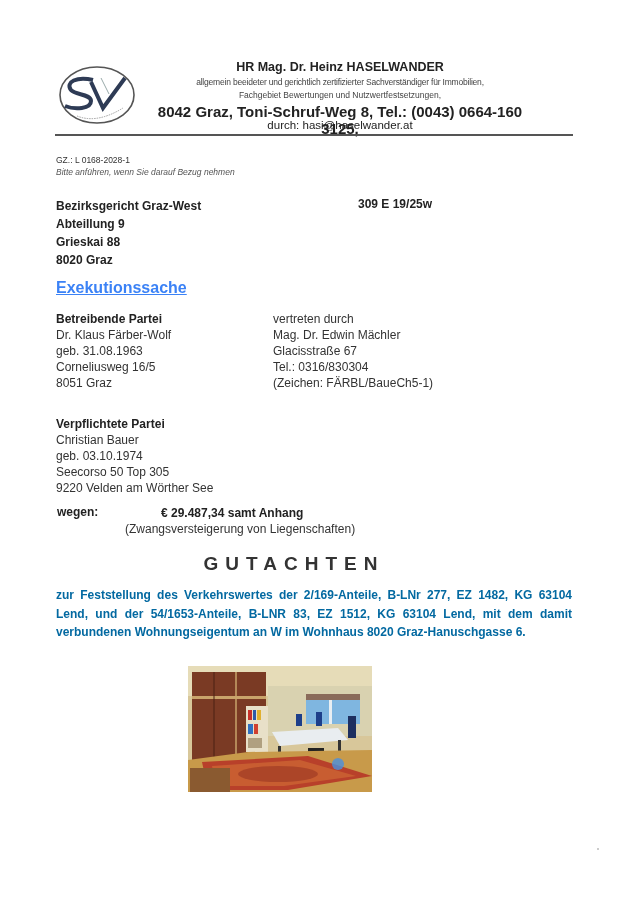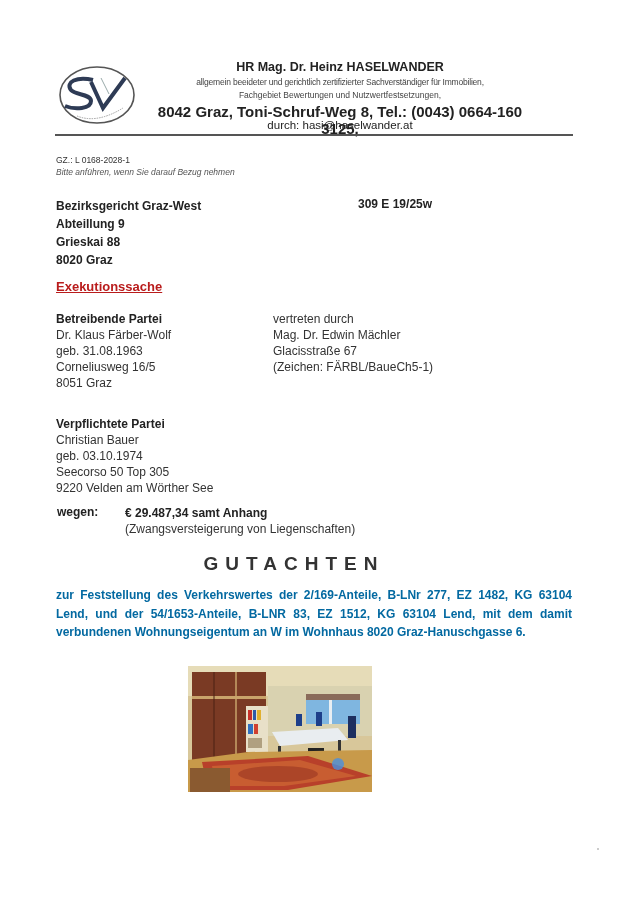--- a/index.html
+++ b/index.html
@@ -14,29 +14,29 @@
   .hdr-l2 { top: 90px; font-size: 8.5px; color: #444; }
   .hdr-l3 { top: 103px; font-size: 15px; font-weight: bold; color: #222; }
   .hdr-l4 { top: 119px; font-size: 11.5px; color: #222; }
   .rule { left: 55px; top: 134px; width: 518px; height: 2px; background: #555; }
   .gz { left: 56px; top: 155px; font-size: 8.5px; color: #333; }
   .gz-note { left: 56px; top: 167px; font-size: 8.5px; color: #555; font-style: italic; }
   
   .court { left: 56px; top: 197px; font-size: 12px; font-weight: bold; line-height: 18px; color: #222; }
   .court div { height: 18px; }
   .az { left: 358px; top: 197px; font-size: 12px; font-weight: bold; color: #222; }
-  .exek { left: 56px; top: 279px; font-size: 13px; font-weight: bold; text-decoration: underline; color: #b91c1c; }
+  .exek { left: 56px; top: 279px; font-size: 16px; font-weight: bold; text-decoration: underline; color: #3b82f6; }
   .party { font-size: 12px; line-height: 16px; color: #333; }
   .party .ttl { font-weight: bold; color: #222; }
   .p1 { left: 56px; top: 311px; }
   .p1v { left: 273px; top: 311px; }
   .p2 { left: 56px; top: 416px; }
   .wegen-l { left: 57px; top: 505px; font-size: 12px; font-weight: bold; color: #222; }
   .wegen-r { left: 125px; top: 505px; font-size: 12px; line-height: 16px; color: #333; }
-  .wegen-r .amt { font-weight: bold; color: #222; }
+  .wegen-r .amt { font-weight: bold; color: #222; margin-left: 36px; }
   .title { left: 0; width: 588px; top: 553px; text-align: center; font-size: 19px; font-weight: bold;
            letter-spacing: 7px; color: #333; }
   .body { left: 56px; top: 586px; width: 516px; font-size: 12px; font-weight: bold; line-height: 18.5px;
           text-align: justify; color: #0369a1; }
   .photo { left: 188px; top: 666px; width: 184px; height: 126px; overflow: hidden; }
   .speck { left: 597px; top: 848px; width: 2px; height: 2px; background: #ccc; }
 </style>
 </head>
 <body>
 
@@ -72,20 +72,21 @@
   <div class="ttl">Betreibende Partei</div>
   <div>Dr. Klaus Färber-Wolf</div>
   <div>geb. 31.08.1963</div>
   <div>Corneliusweg 16/5</div>
   <div>8051 Graz</div>
 </div>
 <div class="abs party p1v">
   <div>vertreten durch</div>
   <div>Mag. Dr. Edwin Mächler</div>
   <div>Glacisstraße 67</div>
+  <div>Tel.: 0316/830304</div>
   <div>(Zeichen:  FÄRBL/BaueCh5-1)</div>
 </div>
 
 <div class="abs party p2">
   <div class="ttl">Verpflichtete Partei</div>
   <div>Christian Bauer</div>
   <div>geb. 03.10.1974</div>
   <div>Seecorso 50 Top 305</div>
   <div>9220 Velden am Wörther See</div>
 </div>

